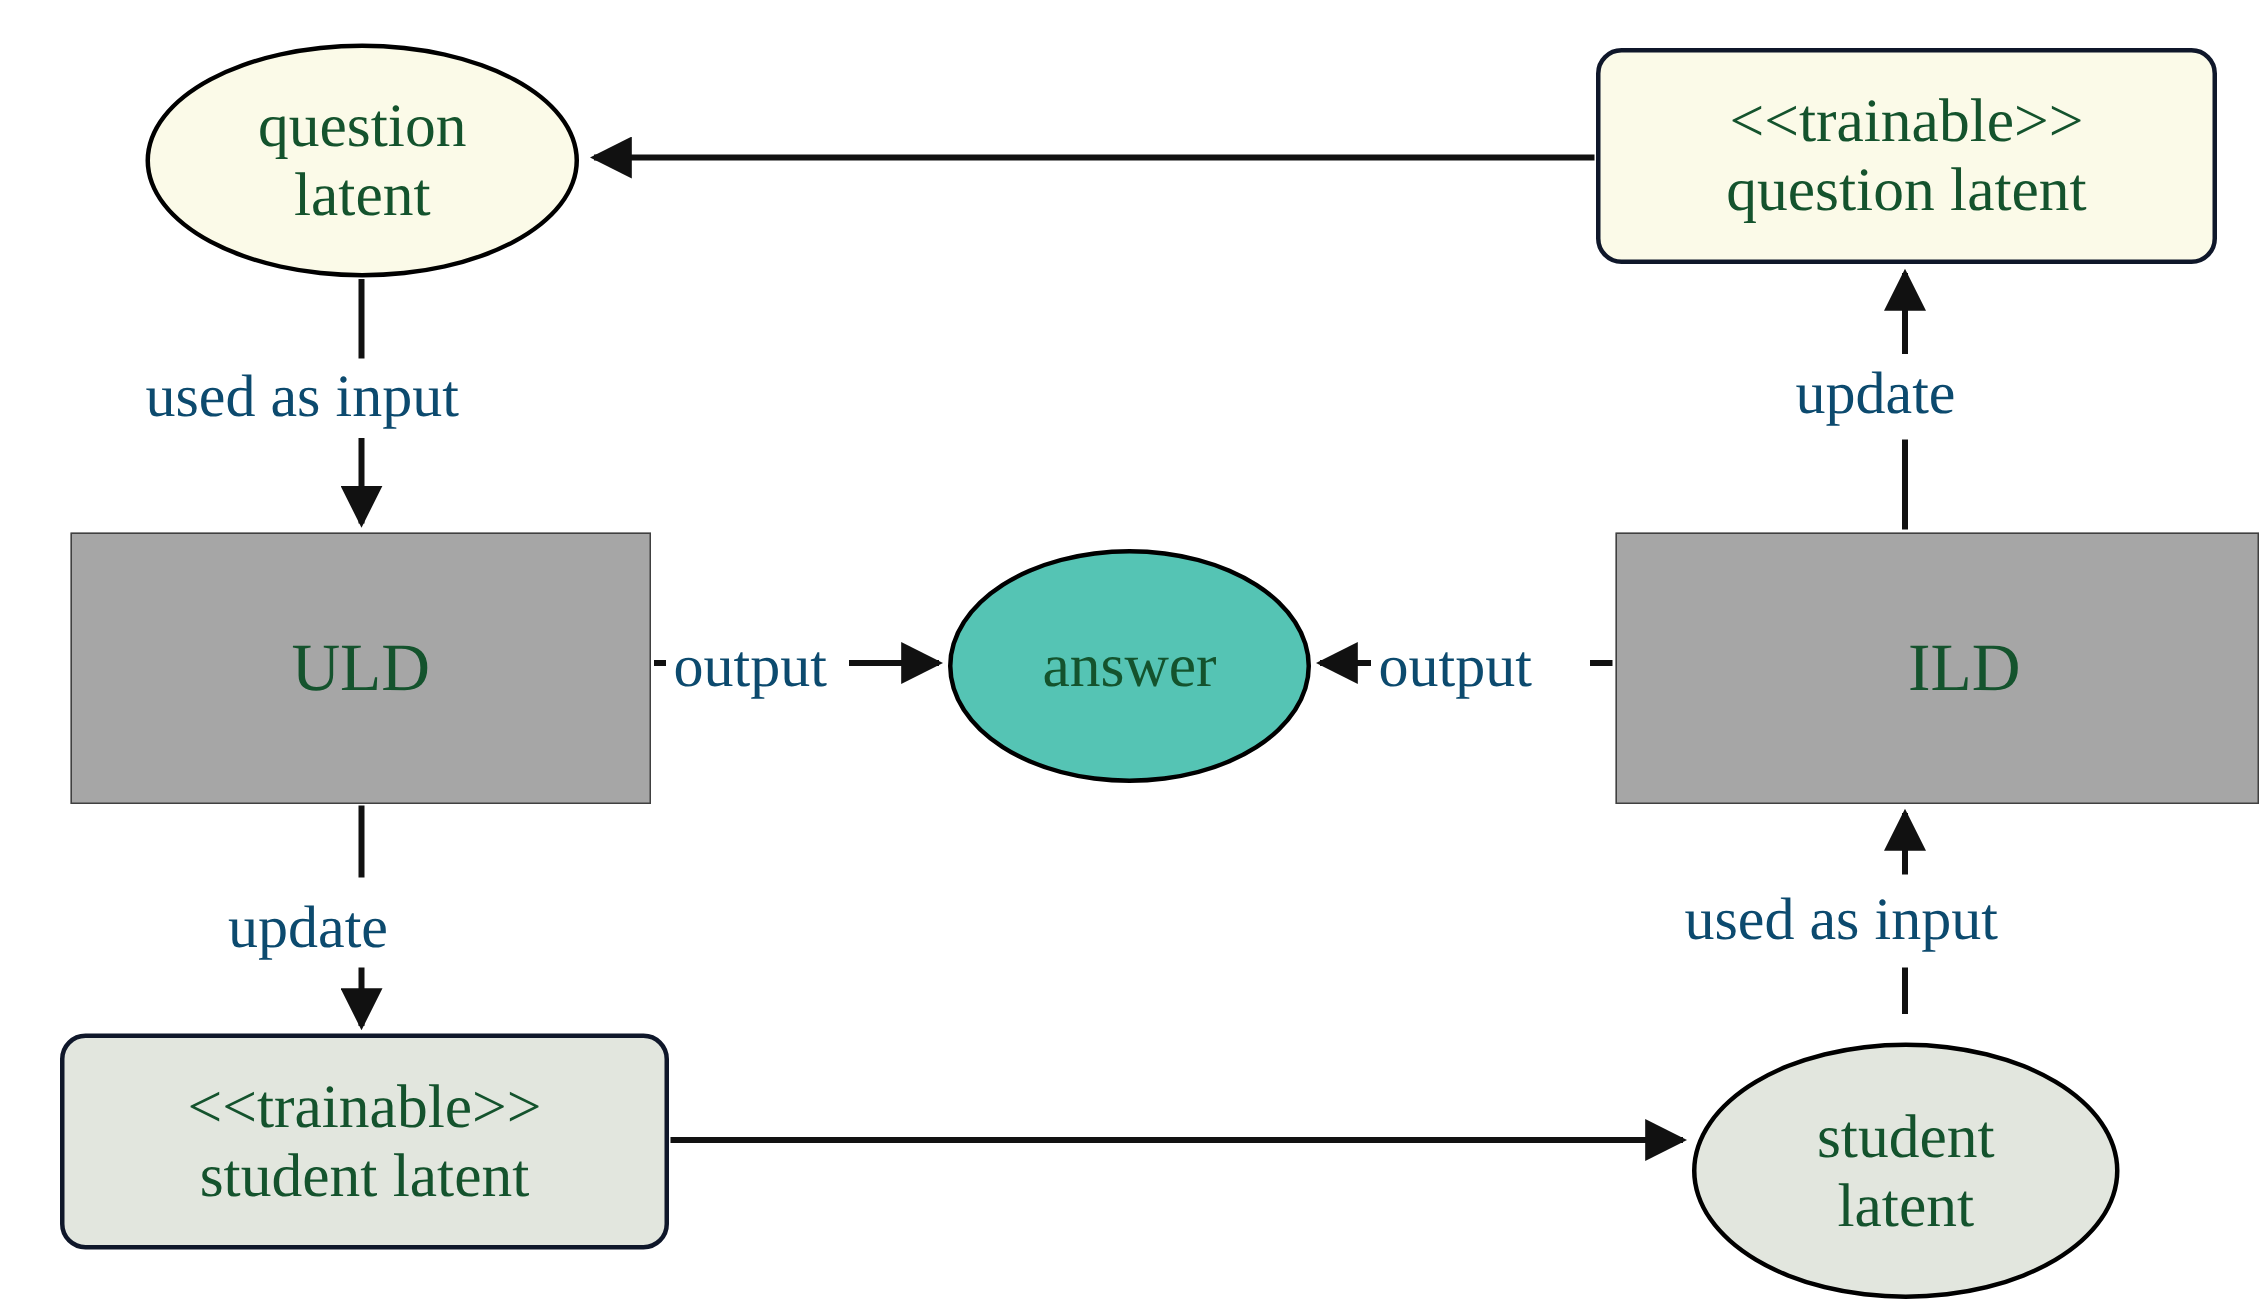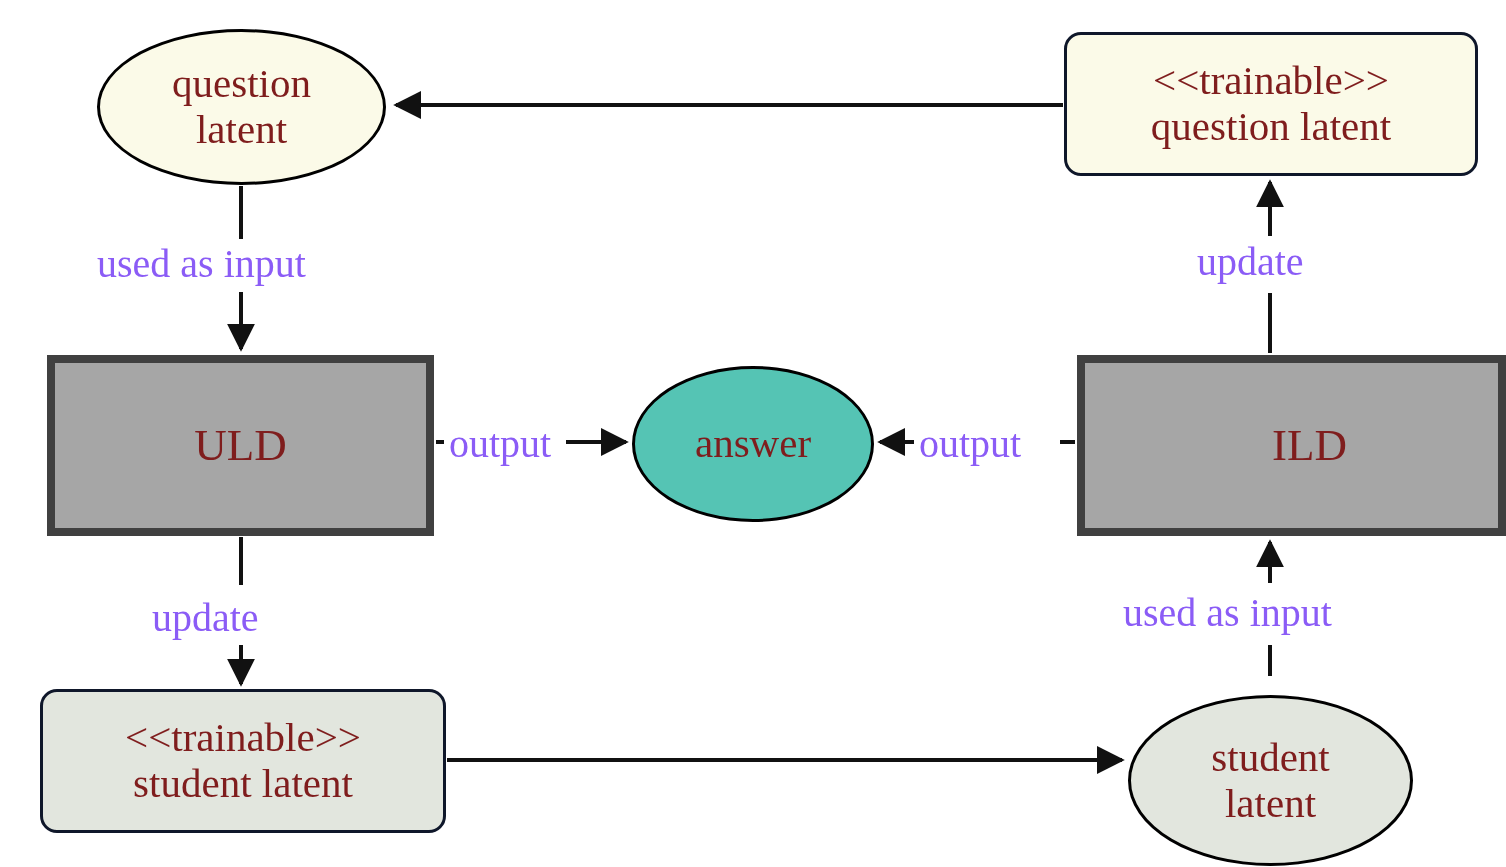--- a/index.html
+++ b/index.html
@@ -21,44 +21,44 @@
     width: 1506px;
     height: 867px;
   }
   .node {
     position: absolute;
     box-sizing: border-box;
     display: flex;
     align-items: center;
     justify-content: center;
     text-align: center;
-    color: #7f1d1d;
+    color: #14532d;
     line-height: 1.12;
     z-index: 3;
   }
   .ellipse {
     border-radius: 50%;
     border: 3px solid #000000;
   }
   .rect {
-    border: 8px solid #404040;
+    border: 1px solid #404040;
     align-items: center;
   }
   .roundrect {
     border: 3px solid #0f172a;
     border-radius: 17px;
   }
   .node-label {
     display: block;
     white-space: pre-line;
     padding: 0 6px;
   }
   .edge-label {
     position: absolute;
-    color: #8b5cf6;
+    color: #0c4a6e;
     font-family: "Liberation Serif", "DejaVu Serif", serif;
     white-space: nowrap;
     background: #ffffff;
     padding: 0 5px;
     z-index: 4;
   }
 
   
   #node-question-latent {
     left: 97px; top: 29px; width: 289px; height: 156px;

